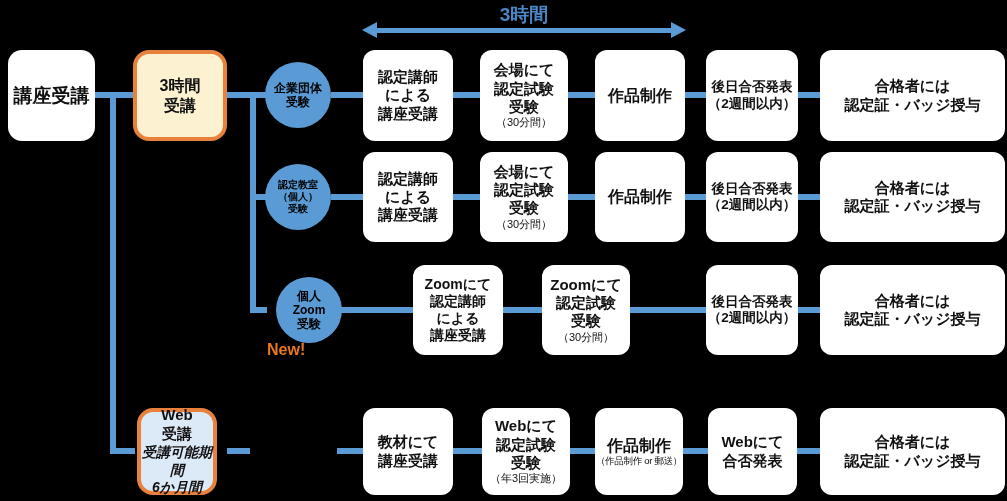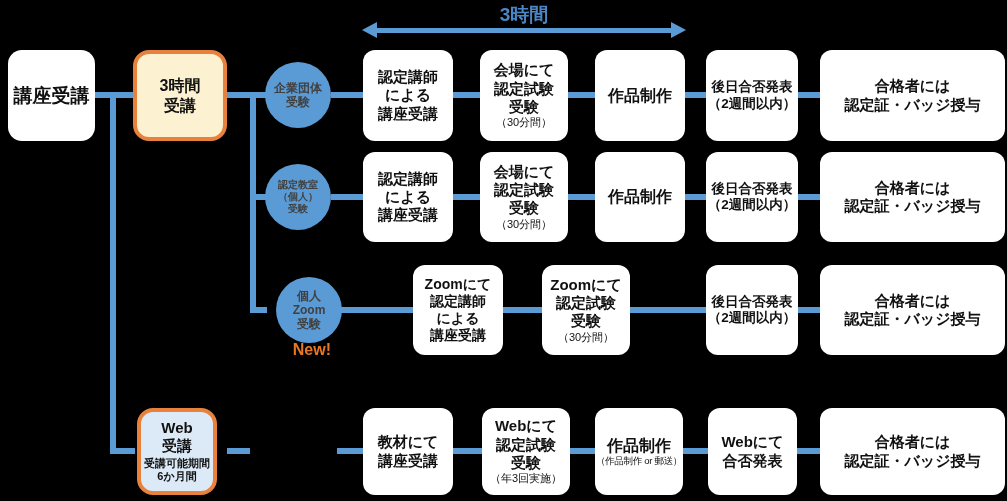--- a/index.html
+++ b/index.html
@@ -10,34 +10,34 @@
   .node{
     position:absolute;background:#FFFFFF;border-radius:12px;color:#111111;
     display:flex;flex-direction:column;align-items:center;justify-content:center;
     text-align:center;font-weight:bold;line-height:1.22;box-sizing:border-box;
   }
   .node .note{font-weight:normal;}
   .start{border-radius:14px;font-size:19px;}
   .obox{border:4px solid #E8813B;border-radius:16px;}
   .cream{background:#FCF2D2;}
   .lblue{background:#DCE9F7;}
-  .sub{font-size:11px;line-height:1.25;margin-top:1px;}
+  .sub{font-size:14px;line-height:1.25;margin-top:1px;font-style:italic;}
   .circle{
     position:absolute;width:66px;height:66px;border-radius:50%;background:#5B9BD5;
-    color:#404040;display:flex;align-items:center;justify-content:center;text-align:center;
+    color:#000000;display:flex;align-items:center;justify-content:center;text-align:center;
     font-weight:bold;line-height:1.18;
   }
   .conn{position:absolute;background:#5B9BD5;height:6px;}
   .vconn{position:absolute;background:#5B9BD5;width:6px;}
   .arrow-shaft{position:absolute;background:#5B9BD5;height:5px;}
   .ahead{position:absolute;width:0;height:0;border-top:8px solid transparent;border-bottom:8px solid transparent;}
   .ahead.left{border-right:15px solid #5B9BD5;}
   .ahead.right{border-left:15px solid #5B9BD5;}
   .duration{position:absolute;color:#4B86C6;font-weight:bold;font-size:19px;text-align:center;}
-  .newbadge{position:absolute;color:#E87722;font-weight:bold;font-size:16px;text-align:right;}
+  .newbadge{position:absolute;color:#E87722;font-weight:bold;font-size:16px;text-align:left;}
   .fs16{font-size:16px;}.fs15{font-size:15px;}.fs14{font-size:14px;}
   .fs13{font-size:13.5px;}.fs12{font-size:12px;}.fs10{font-size:10px;}
   .note11{font-size:11px;}.note10{font-size:9.5px;letter-spacing:-0.3px;}
 </style>
 </head>
 <body>
 
 <div class="canvas">
 
   <div class="duration" style="left:363px;top:2px;width:322px">3時間</div>

